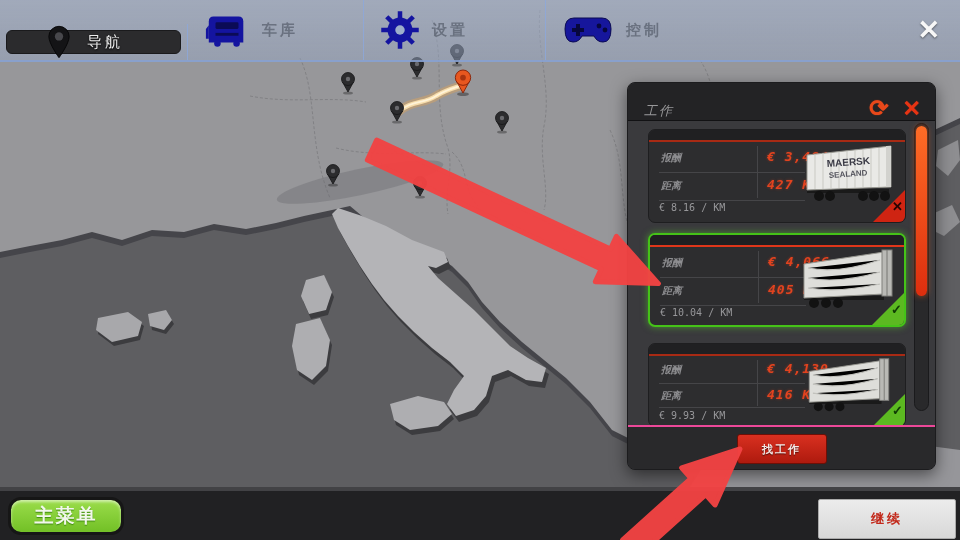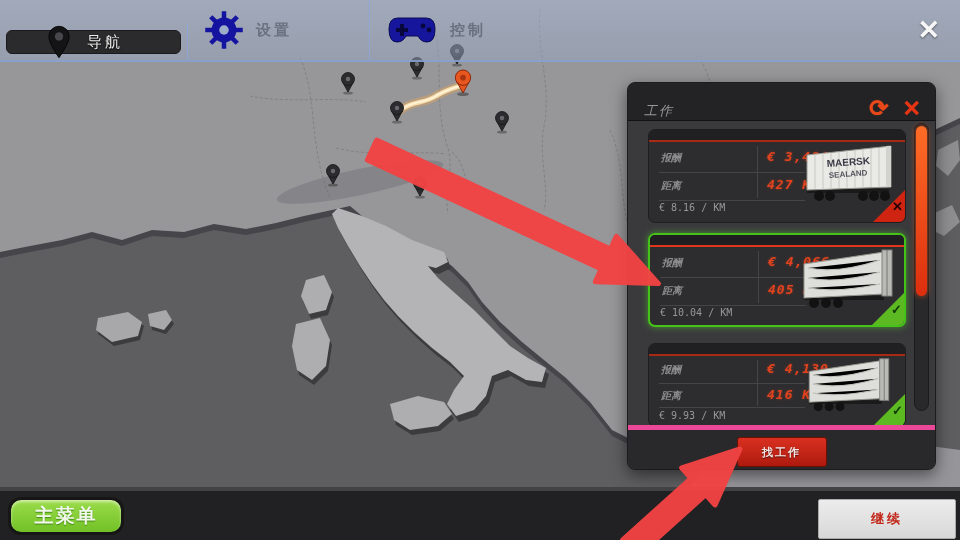--- a/index.html
+++ b/index.html
@@ -64,21 +64,21 @@
   .badge span{position:absolute;right:2px;top:10px;font-size:13px;font-weight:bold;line-height:1;}
   .badge.red span{color:#250402;}
   .badge.green span{color:#0f3a04;}
 
   .scroll-track{position:absolute;right:6px;top:40px;width:15px;height:288px;
          background:#29292b;border-radius:8px;border:1px solid #1a1a1c;cursor:pointer;}
   .scroll-thumb{position:absolute;left:1px;top:2px;width:11px;height:170px;border-radius:6px;
          background:linear-gradient(#ff6c26,#dd2e0e);box-shadow:0 0 6px rgba(255,92,22,.6);cursor:grab;}
 
   .panel-foot{position:absolute;left:0;right:0;bottom:0;height:44px;background:#29292b;
-         border-top:5px solid #ec4899;border-radius:0 0 7px 7px;}
+         border-top:2px solid #ec4899;border-radius:0 0 7px 7px;}
   .find-job{position:absolute;left:50%;top:7px;transform:translateX(-50%);width:90px;height:30px;
          background:linear-gradient(#d93020,#ae1a0e);border:1px solid #6e0f06;border-radius:3px;
          color:#f4e9e7;font-size:11px;font-weight:bold;letter-spacing:2px;
          display:flex;align-items:center;justify-content:center;cursor:pointer;
          text-shadow:0 1px 1px rgba(0,0,0,.6);}
 
   
   .bottombar{position:absolute;left:0;bottom:0;width:960px;height:53px;z-index:18;
          background:#212123;border-top:4px solid #424245;}
   .btn-mainmenu{position:absolute;left:8px;top:6px;width:116px;height:38px;border-radius:13px;
@@ -204,20 +204,31 @@
     <div class="tab t1 active">
       <div class="tabbox">
         <svg width="24" height="34" viewBox="0 0 26 36">
           <path d="M13,35 C13,35 2,20 2,12 A11,11 0 1 1 24,12 C24,20 13,35 13,35 Z" fill="#141416" stroke="#050506" stroke-width="1"></path>
           <circle cx="13" cy="12" r="4.5" fill="#48484c"></circle>
         </svg>
         <span class="tab-label">导航</span>
       </div>
     </div>
 
+    <div class="tab t2">
+      <svg width="46" height="34" viewBox="0 0 48 34">
+        <path d="M10,3 h26 q5,0 5,5 v22 h-36 v-22 q0,-5 5,-5 Z" fill="#1414a0"></path>
+        <rect x="12" y="9" width="24" height="7" rx="1.5" fill="#0b0b56"></rect>
+        <rect x="12" y="20" width="24" height="3" fill="#0b0b56"></rect>
+        <circle cx="14" cy="31" r="3.4" fill="#1414a0"></circle>
+        <circle cx="34" cy="31" r="3.4" fill="#1414a0"></circle>
+        <path d="M5,12 L2,16 v10 h3 Z" fill="#1414a0"></path>
+      </svg>
+      <span class="tab-label">车库</span>
+    </div>
 
     <div class="tab t3">
       <svg width="40" height="40" viewBox="0 0 32 32">
         <g fill="#1414a0">
           <rect x="14.2" y="1" width="3.6" height="7"></rect>
           <rect x="14.2" y="24" width="3.6" height="7"></rect>
           <rect x="14.2" y="1" width="3.6" height="7" transform="rotate(45 16 16)"></rect>
           <rect x="14.2" y="24" width="3.6" height="7" transform="rotate(45 16 16)"></rect>
           <rect x="14.2" y="1" width="3.6" height="7" transform="rotate(90 16 16)"></rect>
           <rect x="14.2" y="24" width="3.6" height="7" transform="rotate(90 16 16)"></rect>

